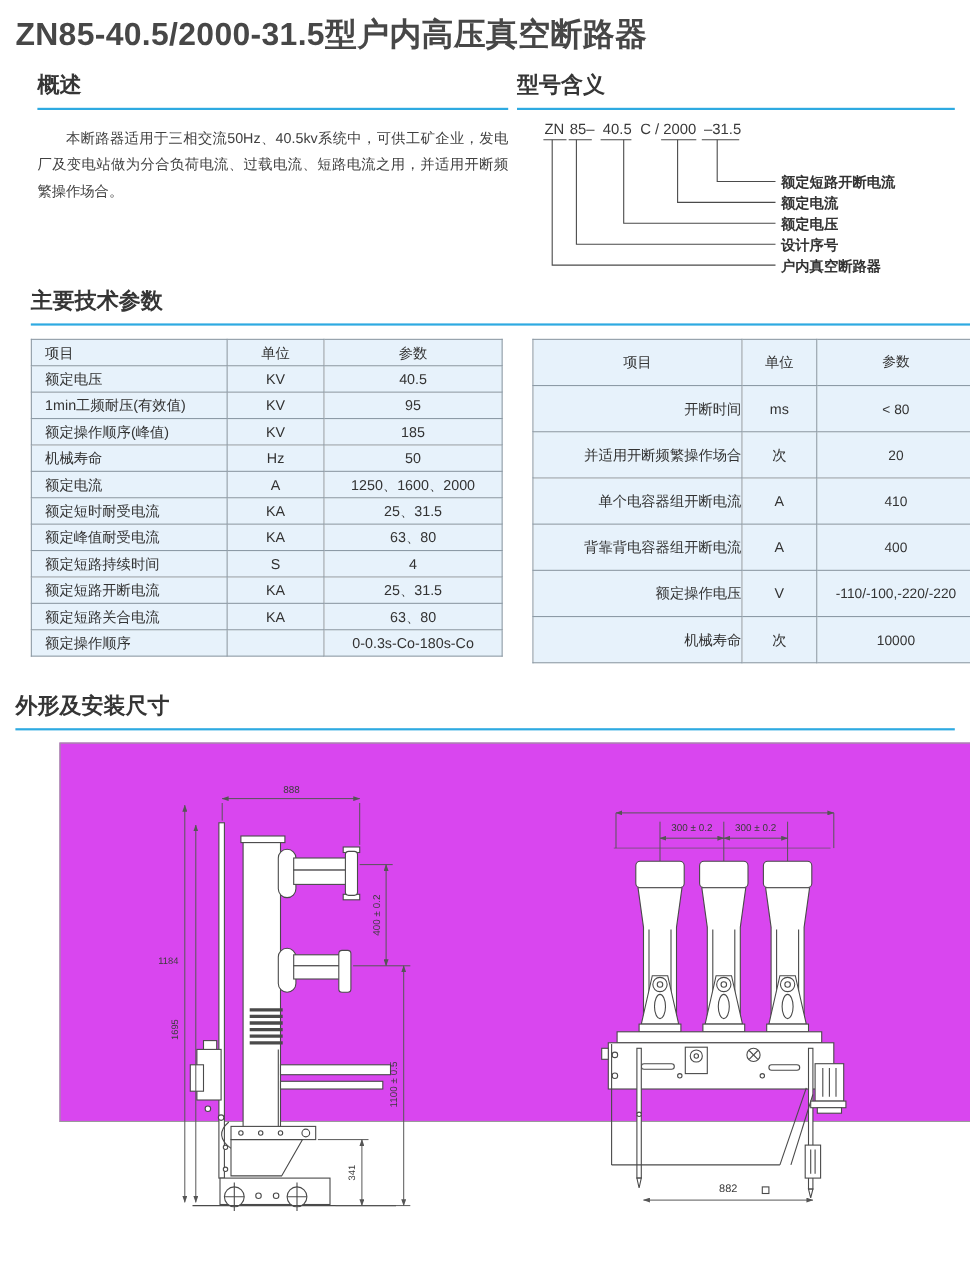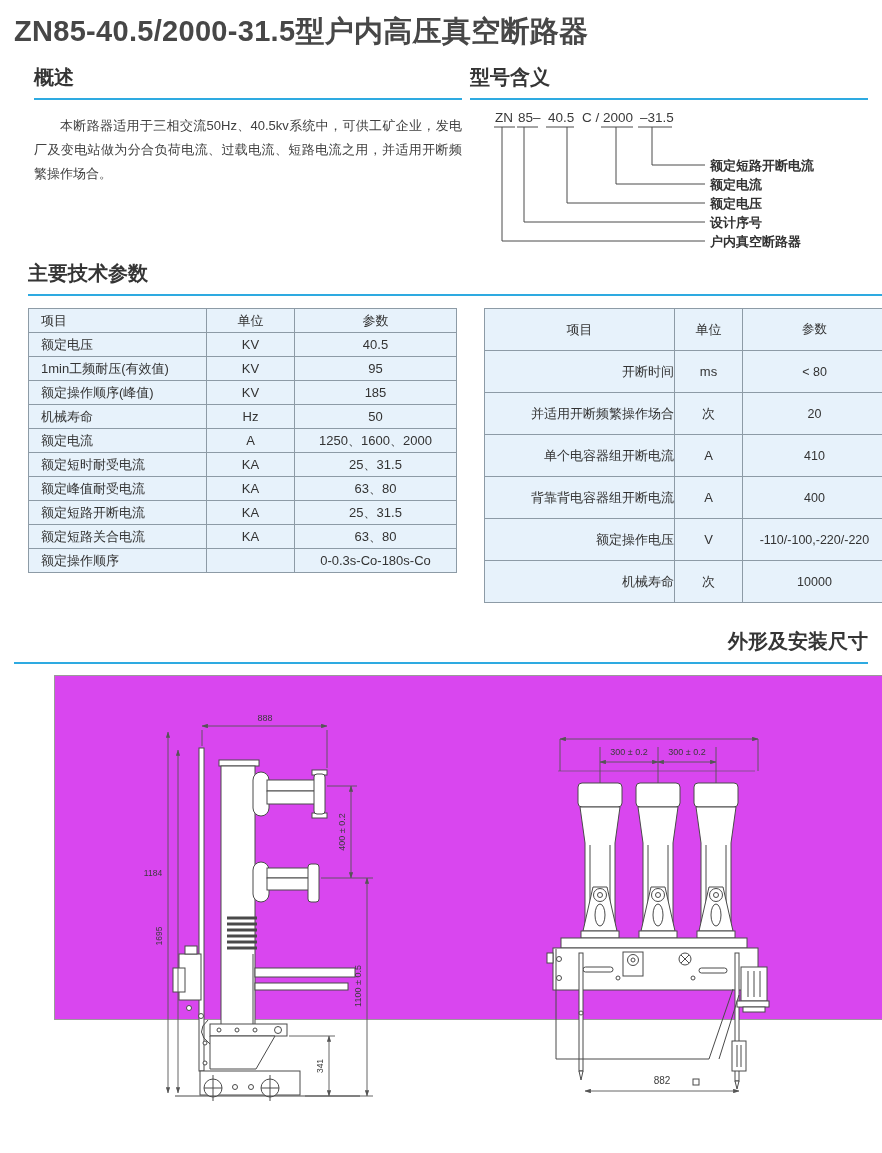--- a/index.html
+++ b/index.html
@@ -12,21 +12,21 @@
   .sec { position:absolute; }
   .sec h2 { font-size:20px; font-weight:700; color:#353535; }
   .rule { height:2px; background:#2eaae1; margin-top:7px; }
 
   .sec-overview { left:14px; top:64px; width:428px;margin-left:20px; }
   .sec-overview p { margin-top:14px; font-size:13px; line-height:1.85; text-align:justify; text-indent:2em; color:#404040; }
 
   .sec-model { left:470px; top:64px; width:398px; }
 
   .sec-params { left:28px; top:260px; width:854px; }
-  .sec-dims   { left:14px; top:628px; width:854px;text-align:right; }
+  .sec-dims   { left:14px; top:628px; width:854px; }
 
   table { border-collapse:collapse; table-layout:fixed; font-size:13px; color:#333; position:absolute; }
   th,td { border:1px solid #8d9ba6; background:#e7f2fb; font-weight:400; overflow:hidden; white-space:nowrap; }
   .tl { left:0; top:48px; width:428px; }
   .tl th,.tl td { height:24px; }
   .tl .c0 { width:178px; text-align:left; padding-left:12px; }
   .tl .c1 { width:88px;  text-align:center; }
   .tl .c2 { width:162px; text-align:center; }
   .tr2 { left:456px; top:48px; width:402px; }
   .tr2 th,.tr2 td { height:42px; }
@@ -124,20 +124,25 @@
       </tr>
       <tr>
         <td class="c0">额定短时耐受电流</td>
         <td class="c1">KA</td>
         <td class="c2">25、31.5</td>
       </tr>
       <tr>
         <td class="c0">额定峰值耐受电流</td>
         <td class="c1">KA</td>
         <td class="c2">63、80</td>
+      </tr>
+      <tr>
+        <td class="c0">额定短路持续时间</td>
+        <td class="c1">S</td>
+        <td class="c2">4</td>
       </tr>
       <tr>
         <td class="c0">额定短路开断电流</td>
         <td class="c1">KA</td>
         <td class="c2">25、31.5</td>
       </tr>
       <tr>
         <td class="c0">额定短路关合电流</td>
         <td class="c1">KA</td>
         <td class="c2">63、80</td>

